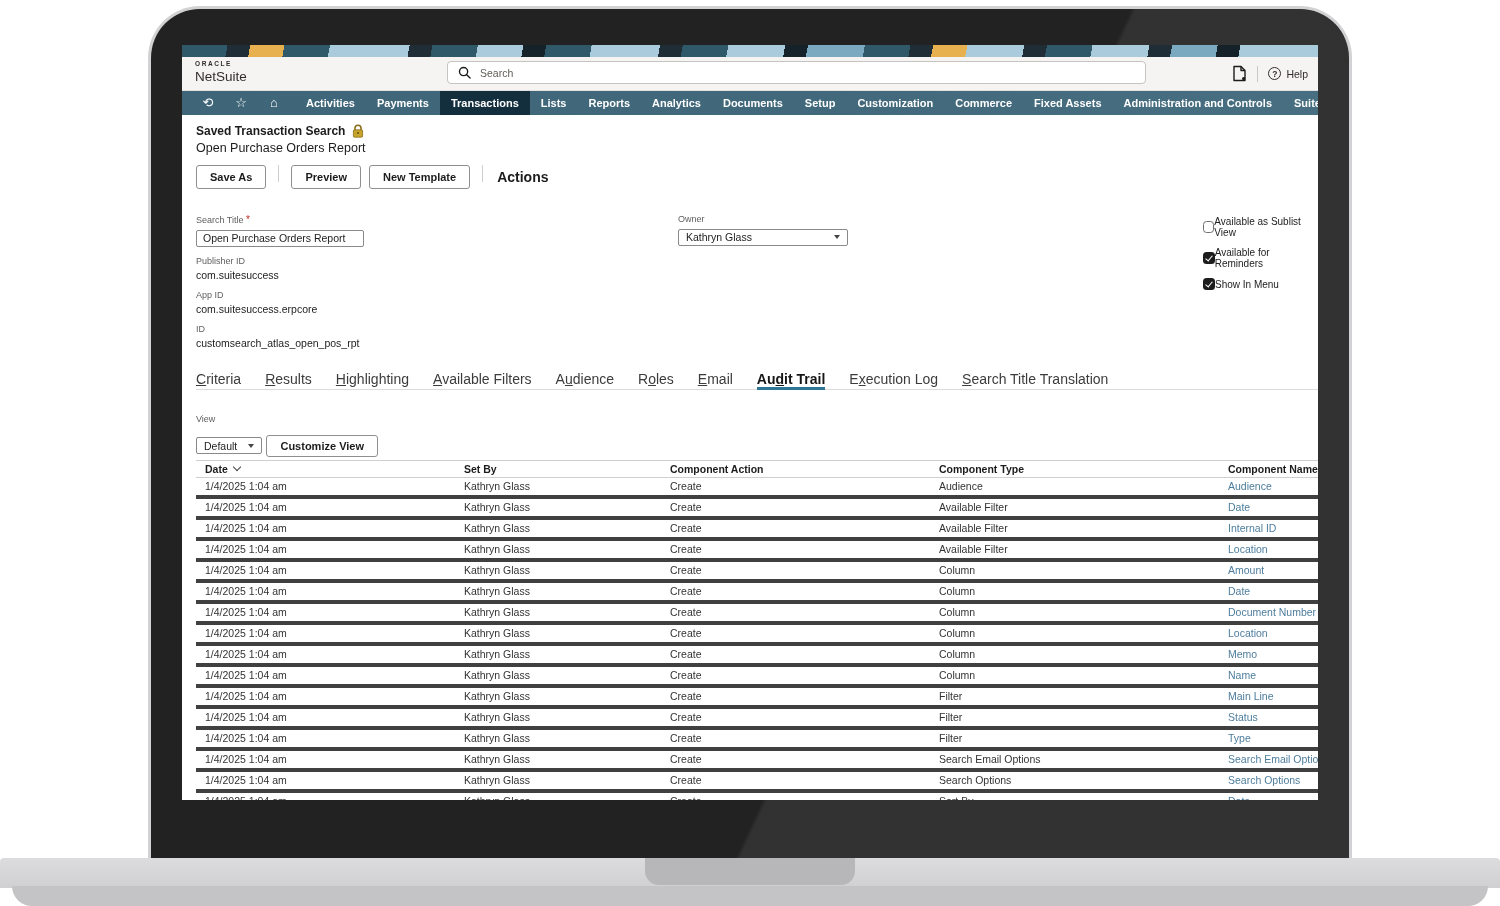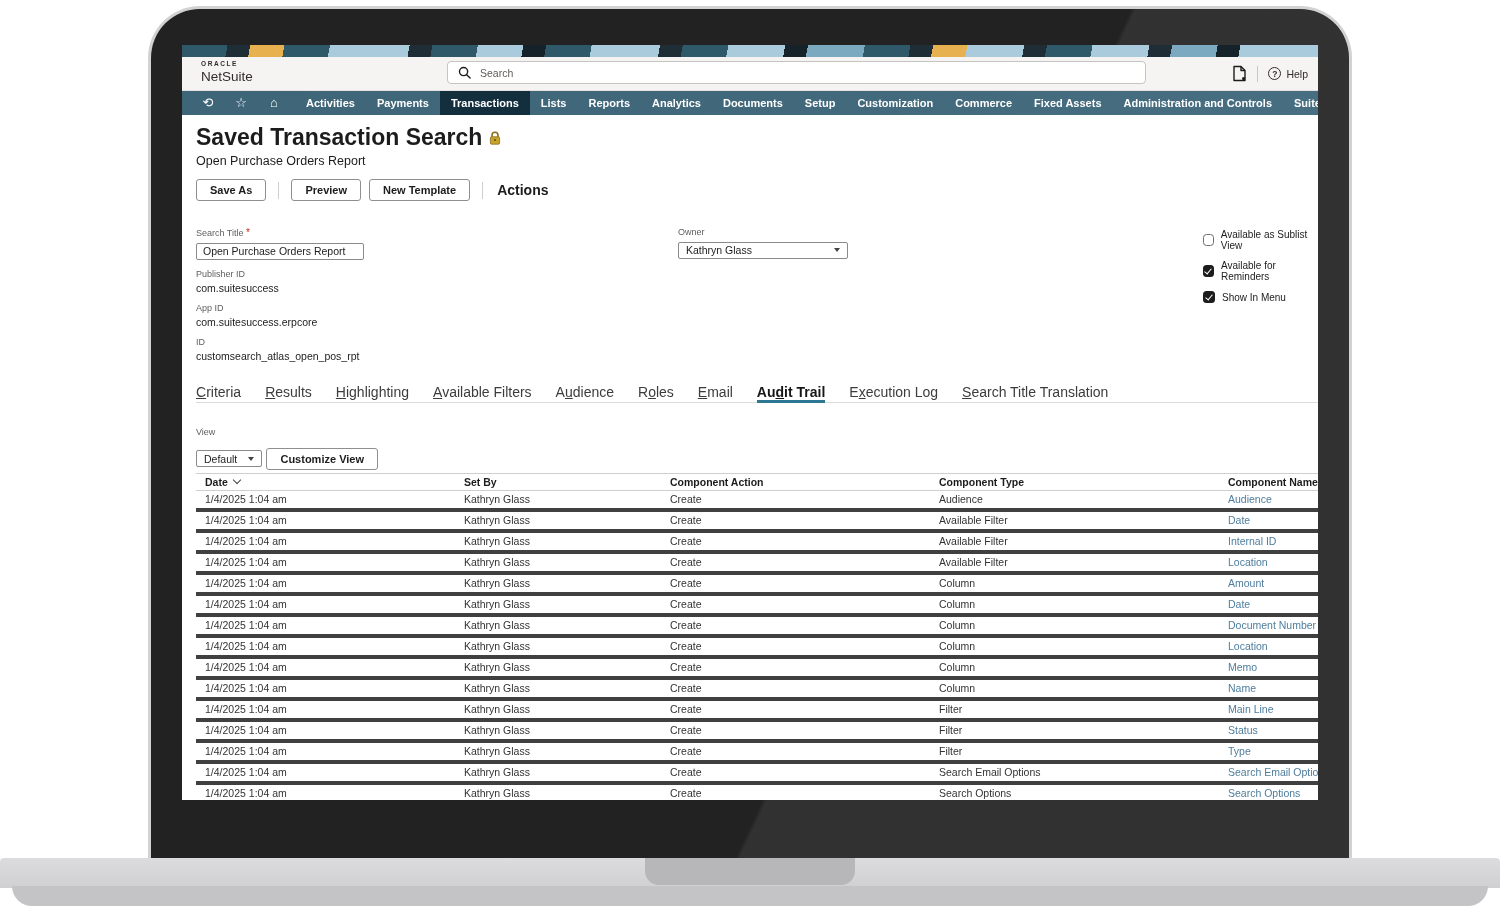--- a/index.html
+++ b/index.html
@@ -29,21 +29,21 @@
       #2f5868 22%,#2f5868 26%,#a9cbdc 26%,#a9cbdc 30%,#16222a 30%,#16222a 32%,
       #2f5868 32%,#2f5868 36%,#a9cbdc 36%,#a9cbdc 42%,#1e2d36 42%,#1e2d36 44%,
       #2f5868 44%,#2f5868 48%,#a9cbdc 48%,#a9cbdc 53%,#16222a 53%,#16222a 55%,
       #7aa9c0 55%,#7aa9c0 60%,#2f5868 60%,#2f5868 64%,#1e2d36 64%,#1e2d36 66%,
       #e6b14e 66%,#e6b14e 69%,#a9cbdc 69%,#a9cbdc 74%,#1e2d36 74%,#1e2d36 76%,
       #2f5868 76%,#2f5868 80%,#a9cbdc 80%,#a9cbdc 85%,#1e2d36 85%,#1e2d36 87%,
       #7aa9c0 87%,#7aa9c0 91%,#16222a 91%,#16222a 93%,#a9cbdc 93%,#a9cbdc 100%);}
 
   
   .hdr{position:relative;height:33px;background:#f5f4f2;border-bottom:1px solid #e4e2df;}
-  .brand{position:absolute;left:13px;top:4px;color:#312d2a;line-height:1;margin-left:6px;}
+  .brand{position:absolute;left:13px;top:4px;color:#312d2a;line-height:1;}
   .brand .oracle{font-size:6.5px;font-weight:bold;letter-spacing:1.6px;}
   .brand .netsuite{font-size:13.5px;margin-top:2px;}
   .searchbox{position:absolute;left:265px;top:4px;width:699px;height:23px;
     background:#fff;border:1px solid #c6c4c1;border-radius:4px;
     display:flex;align-items:center;box-sizing:border-box;}
   .searchbox svg{margin:0 7px 0 10px;}
   .searchbox input{border:none;outline:none;flex:1;font-size:10.5px;color:#333;
     font-family:"Liberation Sans",sans-serif;background:transparent;}
   .searchbox input::placeholder{color:#5f5b56;}
   .hdr-right{position:absolute;right:10px;top:0;height:33px;display:flex;align-items:center;gap:10px;}
@@ -56,23 +56,23 @@
   .nav{height:24px;background:linear-gradient(90deg,#3f6579 0%,#42687b 55%,#476e81 100%);
     display:flex;align-items:stretch;color:#fff;}
   .nav-icons{display:flex;align-items:center;padding-left:14px;}
   .nav-ic{width:24px;text-align:center;font-size:13px;line-height:24px;cursor:pointer;margin-right:9px;}
   .nav-items{display:flex;align-items:stretch;}
   .nav-item{font-size:11px;font-weight:bold;line-height:24px;padding:0 11px;cursor:pointer;white-space:nowrap;}
   .nav-item.active{background:#132f3e;}
 
   
   .content{padding:0 0 0 14px;position:relative;}
-  .page-title{margin-top:9px;font-size:23px;font-weight:bold;color:#1c1c1c;display:flex;align-items:center;gap:7px;}
+  .page-title{margin-top:9px;font-size:12px;font-weight:bold;color:#1c1c1c;display:flex;align-items:center;gap:7px;}
   .page-sub{margin-top:3px;font-size:12.5px;color:#1c1c1c;}
-  .actions-row{margin-top:10px;display:flex;align-items:center;}
+  .actions-row{margin-top:10px;display:flex;}
   .btn{background:#fff;border:1px solid #8f8f8f;border-radius:3px;padding:4px 13px;
     font-size:11px;font-weight:bold;color:#1c1c1c;cursor:pointer;font-family:"Liberation Sans",sans-serif;}
   .btn + .btn{margin-left:8px;}
   .actions-row .vdiv2{width:1px;height:17px;background:#cfcfcf;margin:0 12px;}
   .textbtn{font-size:14px;font-weight:bold;color:#1c1c1c;cursor:pointer;padding:4px 2px;}
 
   
   .form{display:flex;margin-top:25px;}
   .fcol1{width:482px;}
   .fcol2{width:525px;}
@@ -83,21 +83,21 @@
     font-size:10.5px;color:#1c1c1c;padding:0 6px;box-sizing:border-box;font-family:"Liberation Sans",sans-serif;}
   .fstatic{font-size:10.5px;color:#1c1c1c;margin:0 0 5px 0;}
   .fgap{margin-top:9px;}
   .select{height:17px;border:1px solid #8a8a8a;border-radius:2px;background:#fff;
     display:inline-flex;align-items:center;justify-content:space-between;
     font-size:10.5px;color:#1c1c1c;padding:0 7px;box-sizing:border-box;cursor:pointer;}
   .sel-owner{width:170px;}
   .sel-view{width:66px;}
   .caret{width:0;height:0;border-left:3.5px solid transparent;border-right:3.5px solid transparent;
     border-top:4.5px solid #444;margin-left:6px;}
-  .cbrow{display:flex;align-items:center;gap:7px;margin-bottom:9px;}
+  .cbrow{display:flex;align-items:center;margin-bottom:9px;}
   .cb{width:12px;height:12px;border-radius:3.5px;box-sizing:border-box;cursor:pointer;
     display:flex;align-items:center;justify-content:center;}
   .cb.off{border:1.4px solid #6e6e6e;background:#fff;}
   .cb.on{background:#1c1c1c;}
   .cb.on::after{content:"";width:3px;height:6px;border:solid #fff;border-width:0 1.6px 1.6px 0;
     transform:rotate(40deg);margin-top:-1px;}
   .cblabel{font-size:10px;color:#1c1c1c;}
 
   
   .tabs{display:flex;margin-top:17px;border-bottom:1px solid #dddcda;padding-left:0;}

